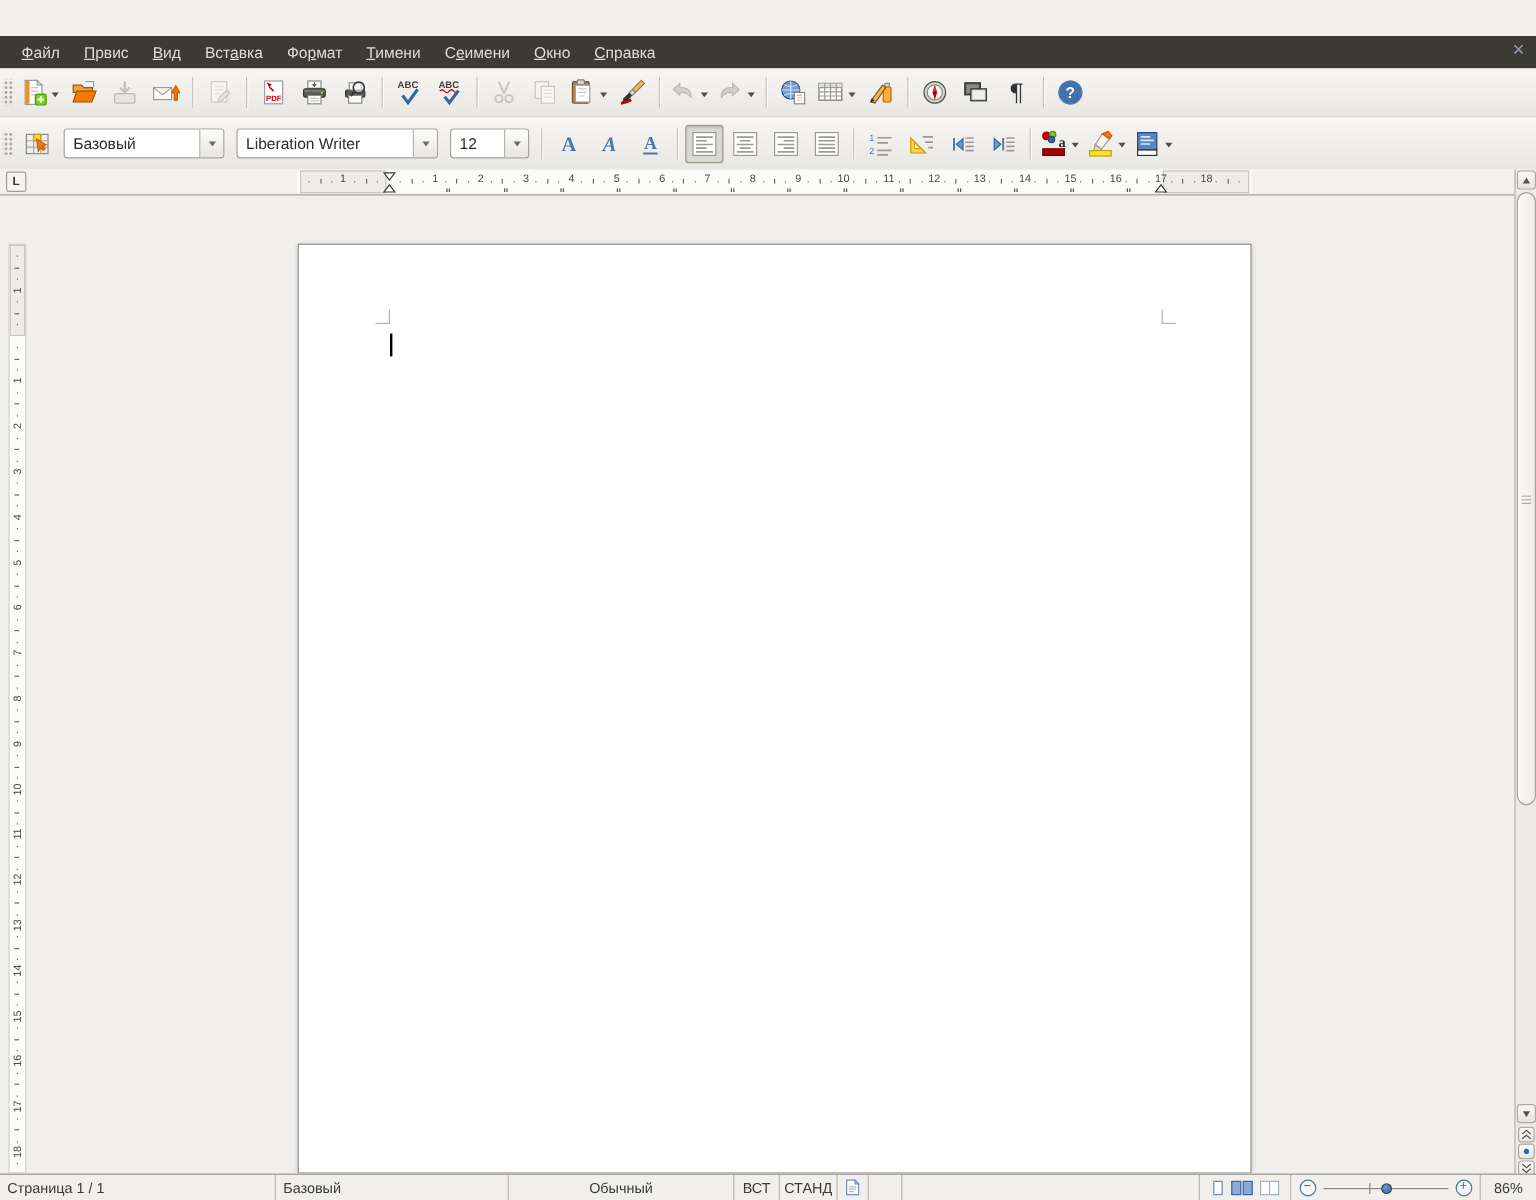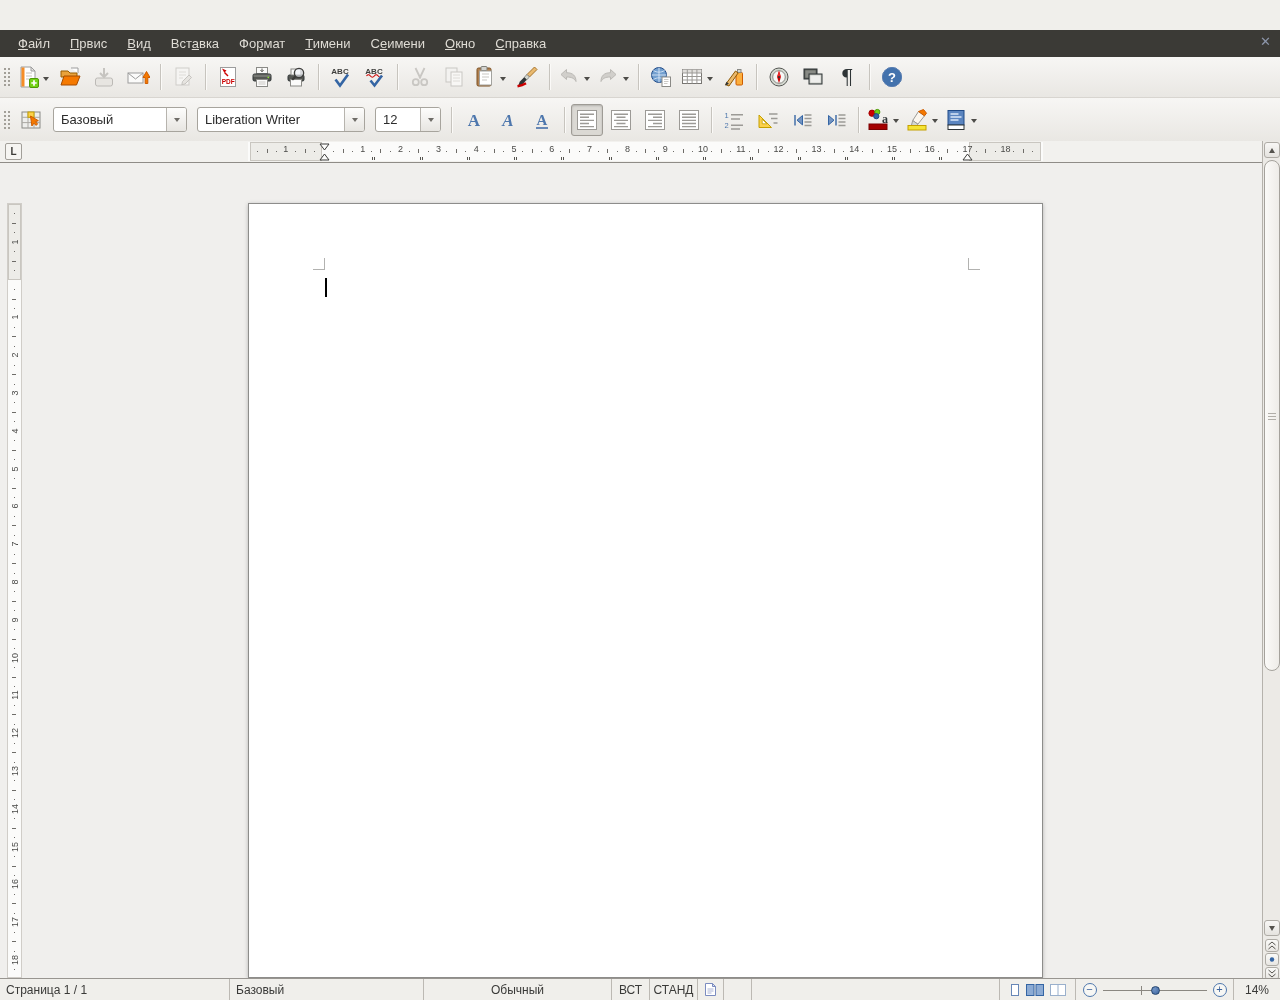--- a/index.html
+++ b/index.html
@@ -787,16 +787,16 @@
     </div>
     <div class="sb-sec sb-zoomslider">
       <div class="zbtn">−</div>
       <div class="zoom-track">
         <div class="line"></div>
         <div class="ctick"></div>
         <div class="knob"></div>
       </div>
       <div class="zbtn">+</div>
     </div>
-    <div class="sb-sec sb-zoom">14%</div>
+    <div class="sb-sec sb-zoom">86%</div>
   </div>
 
 </div>
 
 </body></html>

